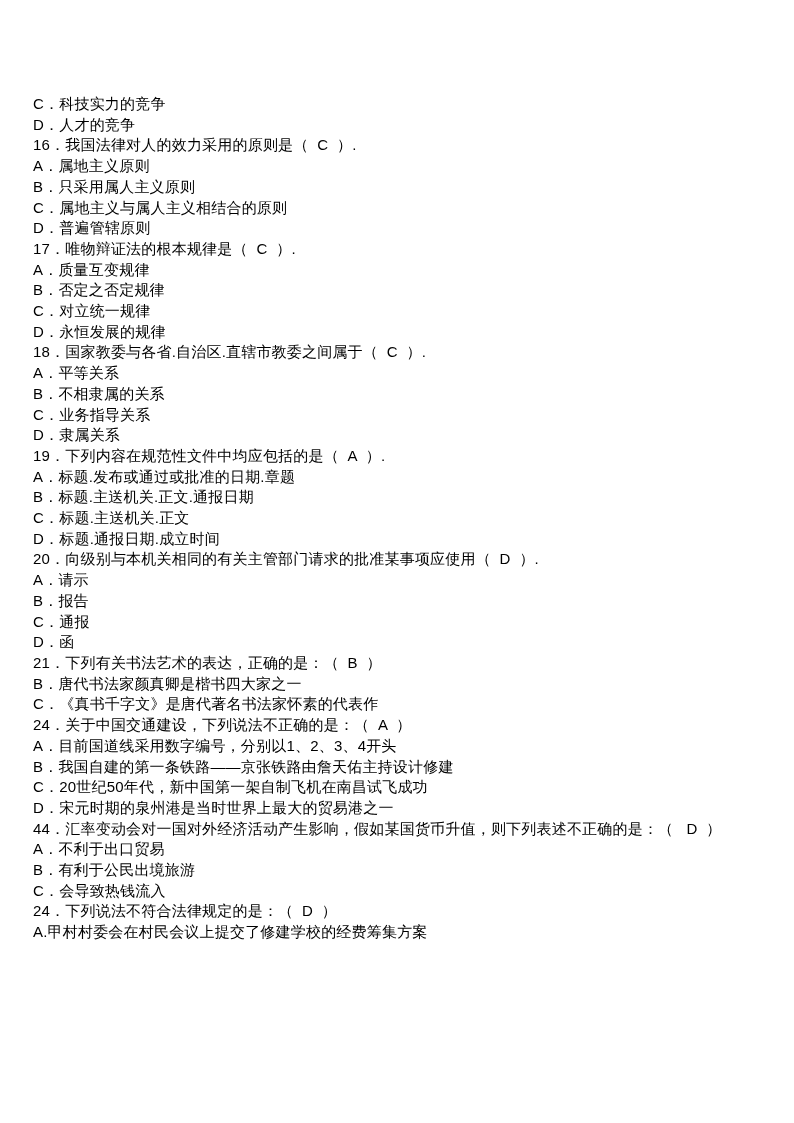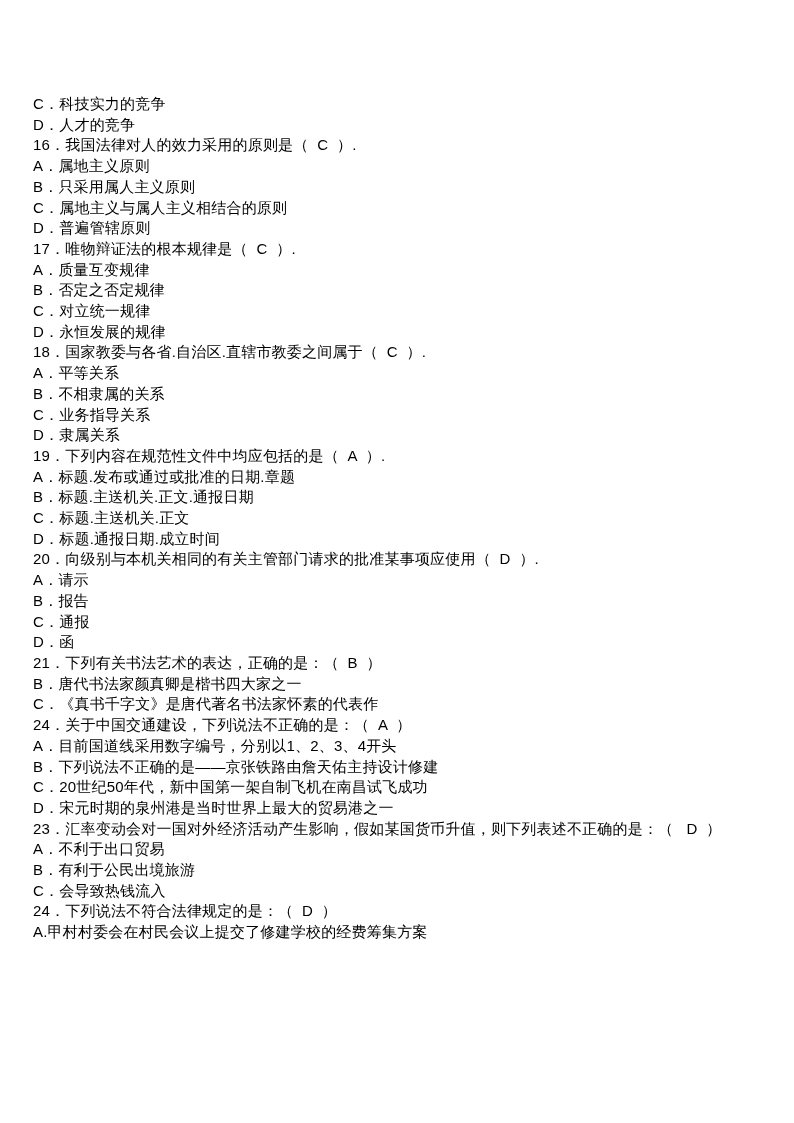--- a/index.html
+++ b/index.html
@@ -59,23 +59,23 @@
       <div class="doc-line">20．向级别与本机关相同的有关主管部门请求的批准某事项应使用（  D  ）.</div>
       <div class="doc-line">A．请示</div>
       <div class="doc-line">B．报告</div>
       <div class="doc-line">C．通报</div>
       <div class="doc-line">D．函</div>
       <div class="doc-line">21．下列有关书法艺术的表达，正确的是：（  B  ）</div>
       <div class="doc-line">B．唐代书法家颜真卿是楷书四大家之一</div>
       <div class="doc-line">C．《真书千字文》是唐代著名书法家怀素的代表作</div>
       <div class="doc-line">24．关于中国交通建设，下列说法不正确的是：（  A  ）</div>
       <div class="doc-line">A．目前国道线采用数字编号，分别以1、2、3、4开头</div>
-      <div class="doc-line">B．下列说法不正确的是——京张铁路由詹天佑主持设计修建</div>
+      <div class="doc-line">B．我国自建的第一条铁路——京张铁路由詹天佑主持设计修建</div>
       <div class="doc-line">C．20世纪50年代，新中国第一架自制飞机在南昌试飞成功</div>
       <div class="doc-line">D．宋元时期的泉州港是当时世界上最大的贸易港之一</div>
-      <div class="doc-line">23．汇率变动会对一国对外经济活动产生影响，假如某国货币升值，则下列表述不正确的是：（   D  ）</div>
+      <div class="doc-line">44．汇率变动会对一国对外经济活动产生影响，假如某国货币升值，则下列表述不正确的是：（   D  ）</div>
       <div class="doc-line">A．不利于出口贸易</div>
       <div class="doc-line">B．有利于公民出境旅游</div>
       <div class="doc-line">C．会导致热钱流入</div>
       <div class="doc-line">24．下列说法不符合法律规定的是：（  D  ）</div>
       <div class="doc-line">A.甲村村委会在村民会议上提交了修建学校的经费筹集方案</div>
     </div>
 </div>
 
 </body></html>

